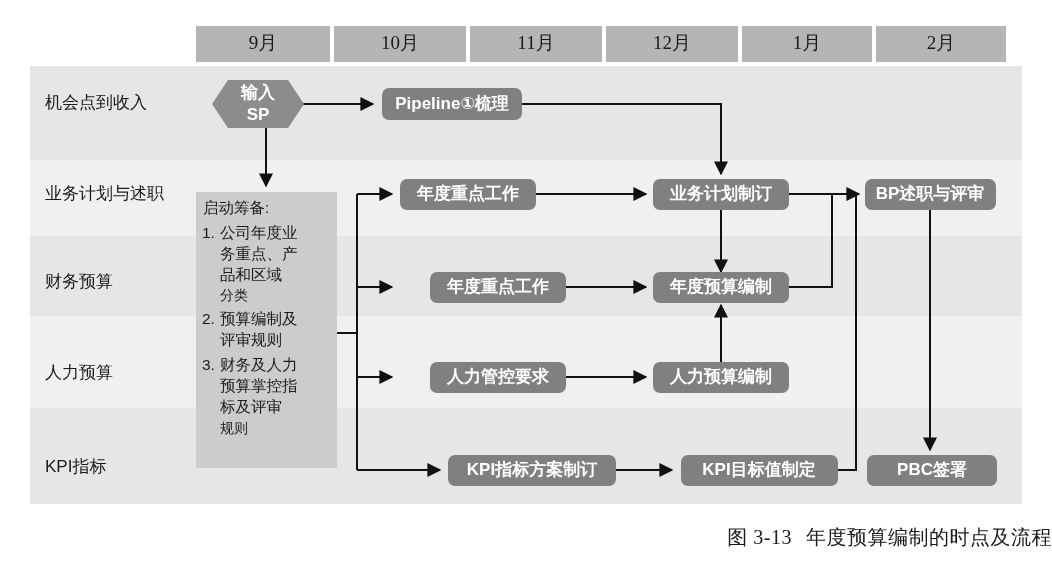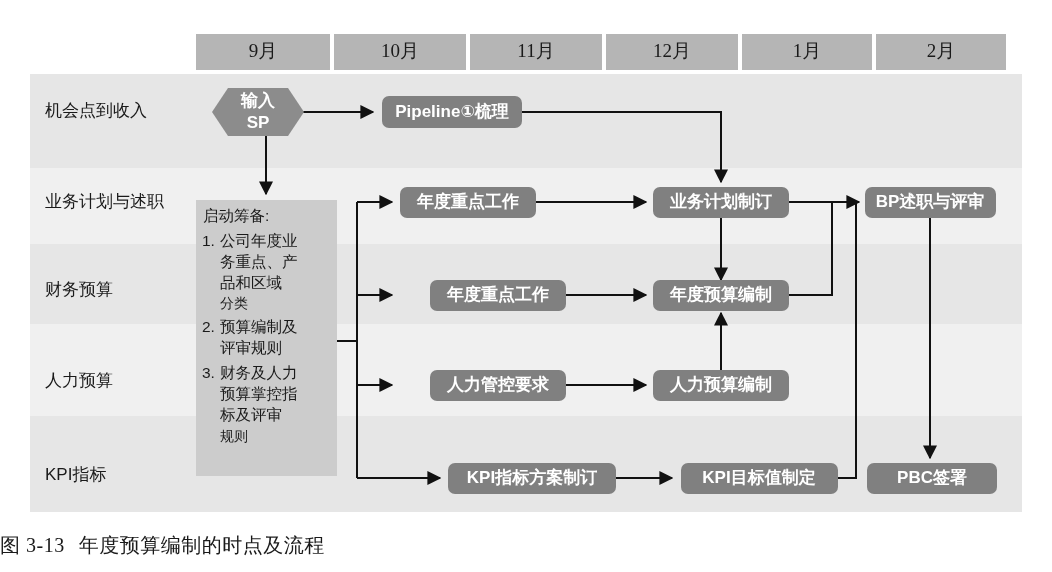--- a/index.html
+++ b/index.html
@@ -9,21 +9,21 @@
   }
   body {
     width: 1052px;
     height: 572px;
     font-family: "Liberation Sans", "DejaVu Sans", sans-serif;
     overflow: hidden;
     position: relative;
   }
   #figure-root {
     position: absolute;
-    left: 0; top: 8px;
+    left: 0; top: 0;
     width: 1052px;
     height: 472px;
   }
   svg.diagram {
     position: absolute;
     left: 0; top: 0;
     width: 1052px;
     height: 572px;
     display: block;
   }
@@ -63,21 +63,21 @@
   .connector {
     stroke: #111111;
     stroke-width: 2;
     fill: none;
   }
   .caption {
     position: absolute;
     left: 0;
     top: 524px;
     width: 1052px;
-    text-align: left;
+    text-align: right;
     font-family: "Liberation Serif", "DejaVu Serif", serif;
     font-size: 20px;
     color: #1a1a1a;
     letter-spacing: 0.5px;
   }
   .caption .cap-num { margin-right: 14px; }
 </style>
 </head>
 <body>
 

